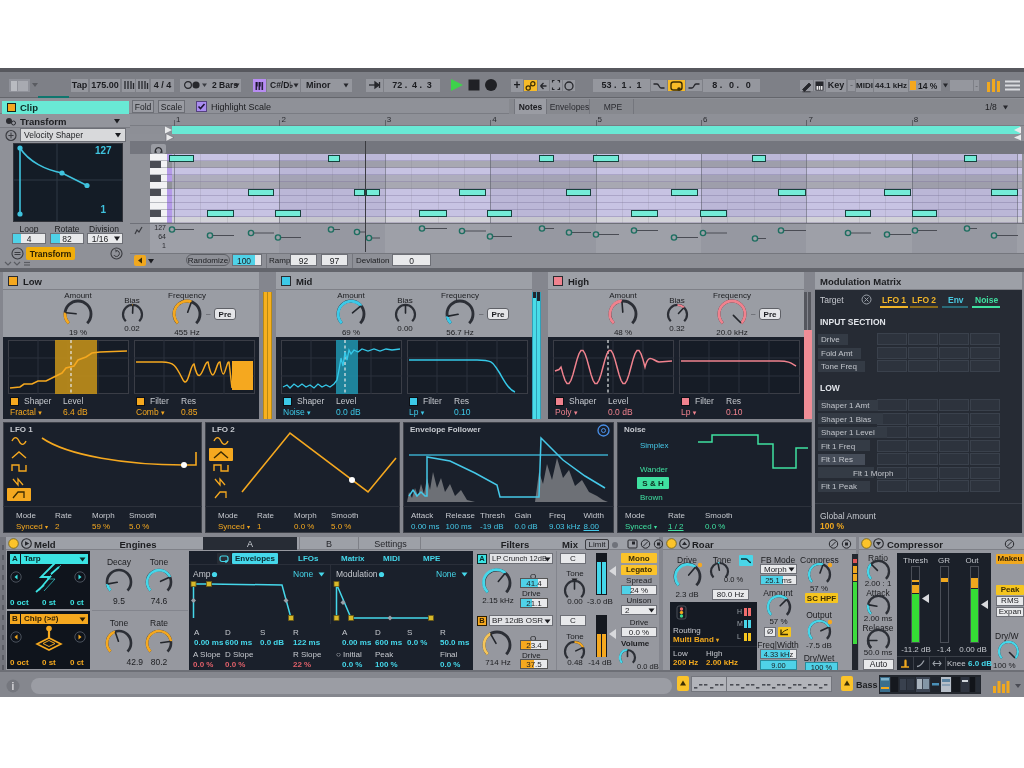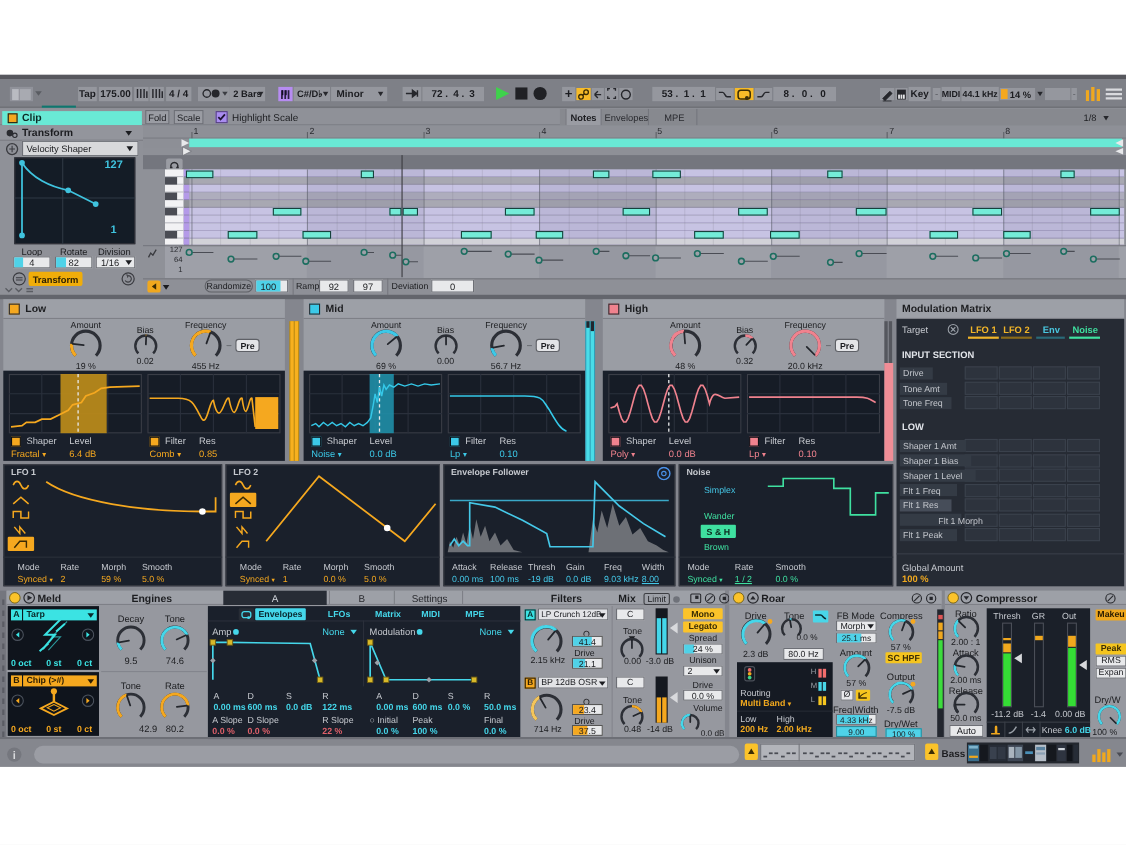--- a/index.html
+++ b/index.html
@@ -711,21 +711,21 @@
 <div class="ab " style="left:908px;top:333.0px;width:30px;height:12px;background:#2d333d;border:1px solid #3a414c;"></div>
 <div class="ab " style="left:939px;top:333.0px;width:30px;height:12px;background:#2d333d;border:1px solid #3a414c;"></div>
 <div class="ab " style="left:970px;top:333.0px;width:30px;height:12px;background:#2d333d;border:1px solid #3a414c;"></div>
 <div class="ab " style="left:818px;top:333.5px;width:29.75px;height:11px;background:#343b45;"></div>
 <div class="ab" style="left:821px;top:335.0px;font-size:8px;color:#c3c6cc;font-weight:400;letter-spacing:0;white-space:nowrap;">Drive</div>
 <div class="ab " style="left:877px;top:347.0px;width:30px;height:12px;background:#2d333d;border:1px solid #3a414c;"></div>
 <div class="ab " style="left:908px;top:347.0px;width:30px;height:12px;background:#2d333d;border:1px solid #3a414c;"></div>
 <div class="ab " style="left:939px;top:347.0px;width:30px;height:12px;background:#2d333d;border:1px solid #3a414c;"></div>
 <div class="ab " style="left:970px;top:347.0px;width:30px;height:12px;background:#2d333d;border:1px solid #3a414c;"></div>
 <div class="ab " style="left:818px;top:347.5px;width:42.8px;height:11px;background:#343b45;"></div>
-<div class="ab" style="left:821px;top:349.0px;font-size:8px;color:#c3c6cc;font-weight:400;letter-spacing:0;white-space:nowrap;">Tone Amt</div>
+<div class="ab" style="left:821px;top:349.0px;font-size:8px;color:#c3c6cc;font-weight:400;letter-spacing:0;white-space:nowrap;">Fold Amt</div>
 <div class="ab " style="left:877px;top:360.0px;width:30px;height:12px;background:#2d333d;border:1px solid #3a414c;"></div>
 <div class="ab " style="left:908px;top:360.0px;width:30px;height:12px;background:#2d333d;border:1px solid #3a414c;"></div>
 <div class="ab " style="left:939px;top:360.0px;width:30px;height:12px;background:#2d333d;border:1px solid #3a414c;"></div>
 <div class="ab " style="left:970px;top:360.0px;width:30px;height:12px;background:#2d333d;border:1px solid #3a414c;"></div>
 <div class="ab " style="left:818px;top:360.5px;width:47.15px;height:11px;background:#343b45;"></div>
 <div class="ab" style="left:821px;top:362.0px;font-size:8px;color:#c3c6cc;font-weight:400;letter-spacing:0;white-space:nowrap;">Tone Freq</div>
 <div class="ab" style="left:820px;top:383px;font-size:8.5px;color:#e2e5ea;font-weight:700;letter-spacing:0;white-space:nowrap;">LOW</div>
 <div class="ab " style="left:877px;top:399.0px;width:30px;height:12px;background:#2d333d;border:1px solid #3a414c;"></div>
 <div class="ab " style="left:908px;top:399.0px;width:30px;height:12px;background:#2d333d;border:1px solid #3a414c;"></div>
 <div class="ab " style="left:939px;top:399.0px;width:30px;height:12px;background:#2d333d;border:1px solid #3a414c;"></div>
@@ -1158,21 +1158,21 @@
 <div class="ab" style="left:621px;top:596px;width:36px;text-align:center;font-size:8px;color:#1c1d20;font-weight:400;letter-spacing:0;white-space:nowrap;">Unison</div>
 <div class="ab " style="left:621px;top:605px;width:36px;height:10px;background:#e8e9eb;border:1px solid #6d6f76;color:#1b1c20;font-size:8px;display:flex;align-items:center;">
     <span style="padding-left:3px">2</span>
   </div>
 <svg class="ab" style="left:648px;top:608px" width="7" height="5" viewBox="0 0 7 5">
     <path d="M0.5,0.5 L6.5,0.5 L3.5,4.5 Z" fill="#1b1c20"></path>
   </svg>
 <div class="ab" style="left:621px;top:617.5px;width:36px;text-align:center;font-size:8px;color:#1c1d20;font-weight:400;letter-spacing:0;white-space:nowrap;">Drive</div>
 <div class="ab " style="left:621px;top:627px;width:36px;height:10px;background:#e8e9eb;border:1px solid #6d6f76;"></div>
 <div class="ab" style="left:621px;top:628px;width:36px;text-align:center;font-size:8px;color:#1c1d20;font-weight:400;letter-spacing:0;white-space:nowrap;">0.0 %</div>
-<div class="ab" style="left:621px;top:639px;width:36px;text-align:right;font-size:8px;color:#1c1d20;font-weight:400;letter-spacing:0;white-space:nowrap;">Volume</div>
+<div class="ab" style="left:621px;top:639px;width:36px;text-align:left;font-size:8px;color:#1c1d20;font-weight:700;letter-spacing:0;white-space:nowrap;">Volume</div>
 <svg class="ab" style="left:615.5px;top:645.5px" width="23.0" height="23.0" viewBox="615.5 645.5 23.0 23.0">
     <path d="M621.7,662.3 A7.5,7.5 0 1 1 632.3,662.3" stroke="#2c2f36" stroke-width="2.2" fill="none" stroke-linecap="butt"></path>
     <path d="M621.7,662.3 A7.5,7.5 0 0 1 627.0,649.5" stroke="#45d7ea" stroke-width="2.2" fill="none" stroke-linecap="butt"></path>
     <line x1="627.0" y1="655.9" x2="627.0" y2="650.5" stroke="#23262c" stroke-width="1.6" stroke-linecap="round"></line>
   </svg>
 <div class="ab" style="left:637px;top:662px;font-size:7.5px;color:#1c1d20;font-weight:400;letter-spacing:0;white-space:nowrap;">0.0 dB</div>
 <div class="ab " style="left:663px;top:537px;width:193px;height:135px;background:#96989f;"></div>
 <div class="ab " style="left:663px;top:537px;width:193px;height:13px;background:#9da0a7;border-bottom:1px solid #7e8087;"></div>
 <svg class="ab" style="left:666px;top:538px" width="12" height="11" viewBox="0 0 12 11">
     <circle cx="5.5" cy="5.5" r="4.8" fill="#fbc32a" stroke="#6b5a14" stroke-width="0.8"></circle>

